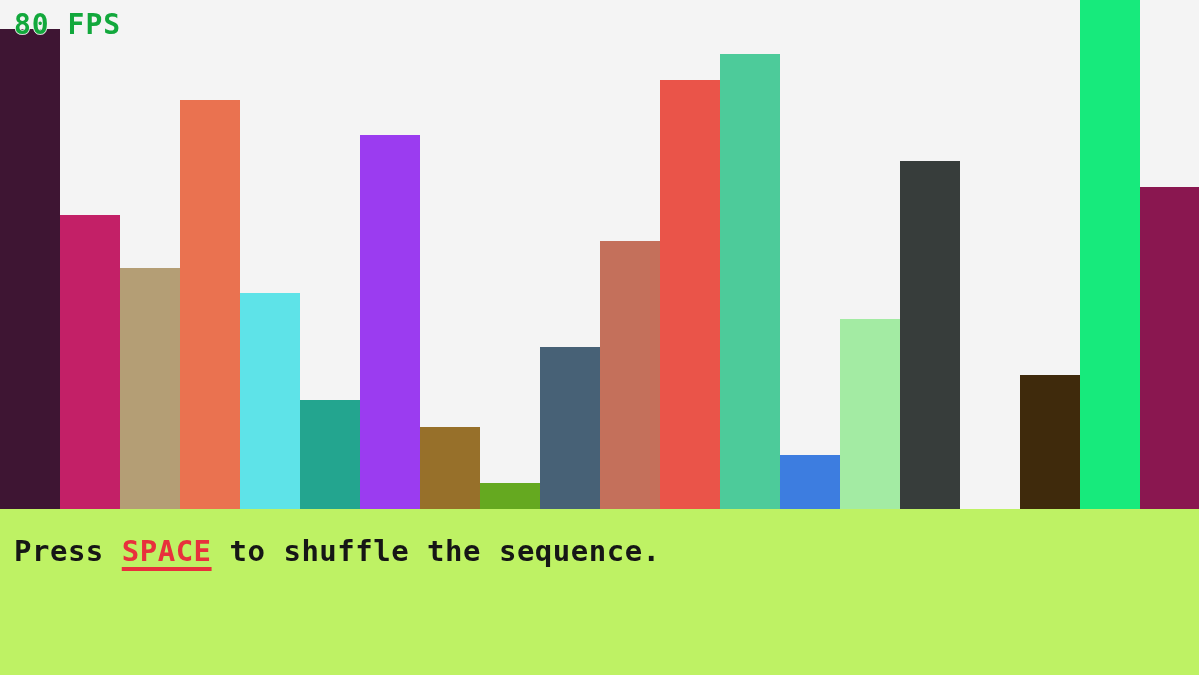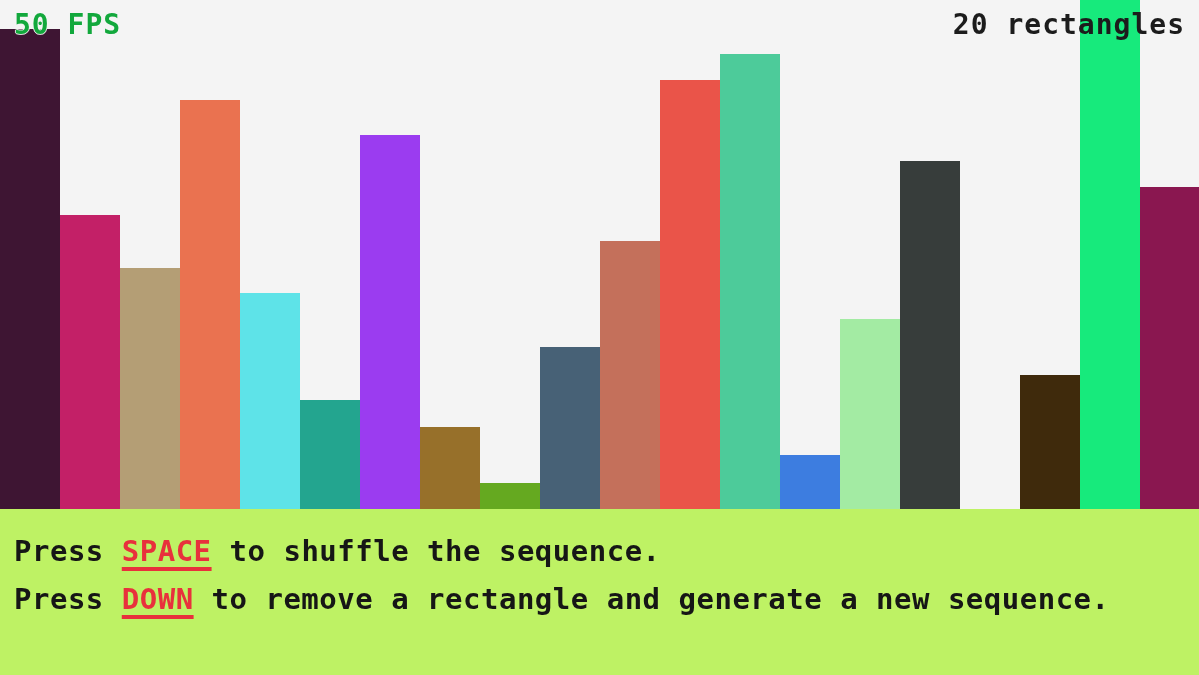--- a/index.html
+++ b/index.html
@@ -120,22 +120,20 @@
       <div class="bar" style="left: 660px; width: 60px; height: 429px; background: rgb(234, 84, 73);"></div>
       <div class="bar" style="left: 720px; width: 60px; height: 455px; background: rgb(77, 203, 154);"></div>
       <div class="bar" style="left: 780px; width: 60px; height: 54px; background: rgb(61, 125, 224);"></div>
       <div class="bar" style="left: 840px; width: 60px; height: 190px; background: rgb(163, 235, 163);"></div>
       <div class="bar" style="left: 900px; width: 60px; height: 348px; background: rgb(55, 61, 59);"></div>
       <div class="bar" style="left: 1020px; width: 60px; height: 134px; background: rgb(63, 42, 12);"></div>
       <div class="bar" style="left: 1080px; width: 60px; height: 509px; background: rgb(23, 234, 124);"></div>
       <div class="bar" style="left: 1140px; width: 60px; height: 322px; background: rgb(138, 23, 80);"></div>
     </div>
 
-  <div id="fps-counter">50 FPS</div>
+  <div id="fps-counter">80 FPS</div>
 
-  <div id="rect-count">20 rectangles</div>
 
   <div id="instructions">
       <div class="instruction-line"><span>Press </span><span class="key">SPACE</span><span> to shuffle the sequence.</span></div>
-      <div class="instruction-line"><span>Press </span><span class="key">DOWN</span><span> to remove a rectangle and generate a new sequence.</span></div>
     </div>
 
 </div>
 
 </body></html>

